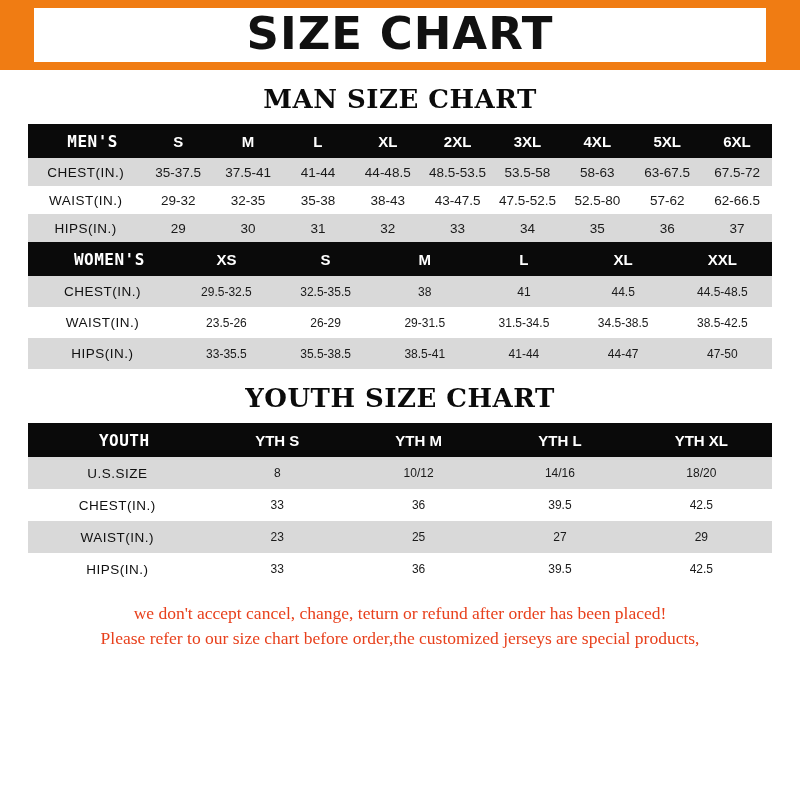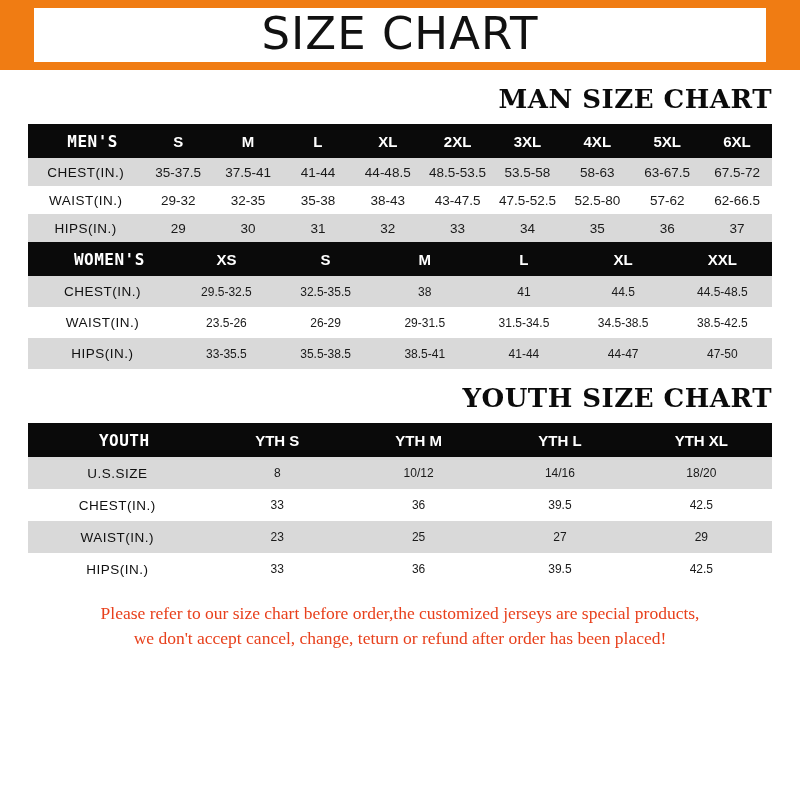--- a/index.html
+++ b/index.html
@@ -31,37 +31,37 @@
   }
   .header-band .side {
     position: absolute;
     top: 0;
     bottom: 0;
     width: 34px;
     background: #f07c13;
   }
   .header-title {
     font-family: "DejaVu Sans", sans-serif;
-    font-weight: normal;
+    font-weight: bold;
     font-size: 45px;
     letter-spacing: 1px;
     color: #111;
     line-height: 1;
     background: #fff;
     width: 732px;
     text-align: center;
     padding: 3px 0 6px 0;
     box-sizing: border-box;
   }
   .content {
     padding: 0 28px;
     box-sizing: border-box;
   }
   .section-title {
-    text-align: right;
+    text-align: center;
     font-family: "DejaVu Serif", serif;
     font-weight: bold;
     font-size: 26px;
     letter-spacing: 0.5px;
     color: #0b0b0b;
     margin: 14px 0 10px 0;
   }
   table.size-table {
     width: 100%;
     border-collapse: collapse;
@@ -302,18 +302,18 @@
           <td class="rowlabel">HIPS(IN.)</td>
           <td>33</td>
           <td>36</td>
           <td>39.5</td>
           <td>42.5</td>
         </tr>
       </tbody>
     </table>
 
     <div class="footer-note">
+      <div>we don't accept cancel, change, teturn or refund after order has been placed!</div>
       <div>Please refer to our size chart before order,the customized jerseys are special products,</div>
-      <div>we don't accept cancel, change, teturn or refund after order has been placed!</div>
     </div>
 
   </div>
 </div>
 
 </body></html>

